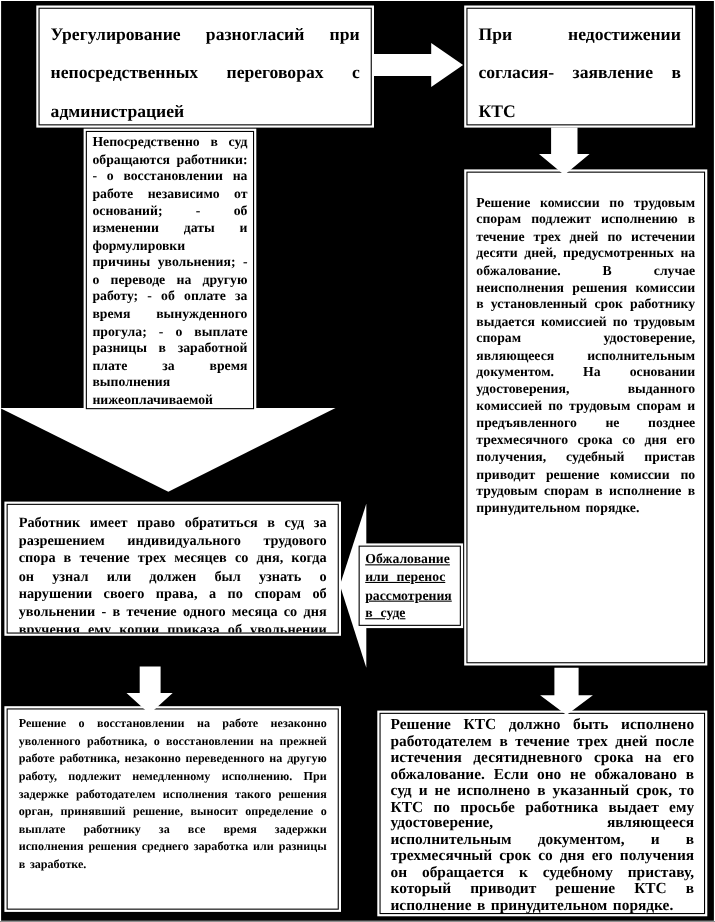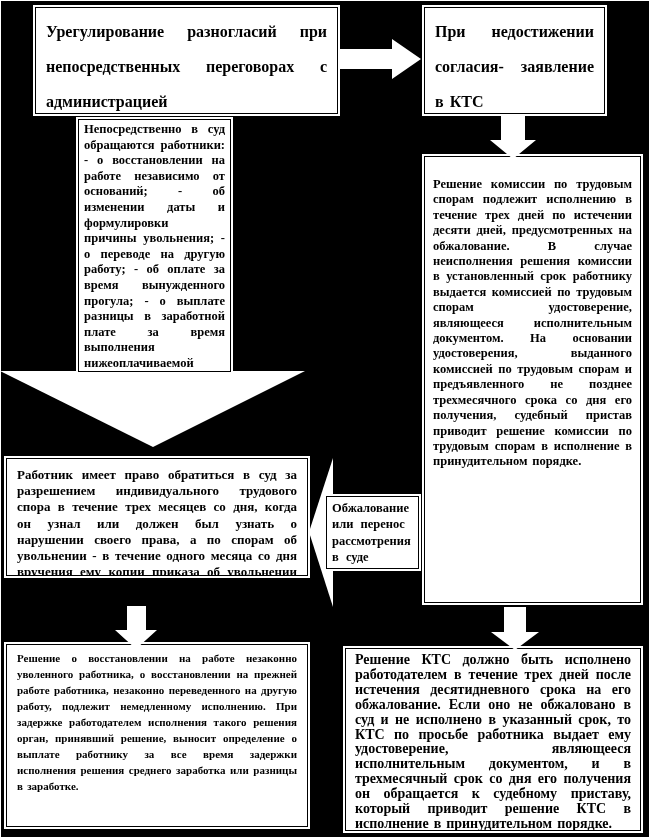--- a/index.html
+++ b/index.html
@@ -13,25 +13,25 @@
     box-shadow:0 0 0 2px #fff;box-sizing:border-box;
     font-weight:bold;text-align:justify;overflow:hidden;z-index:2;
   }
   .node-big{font-size:16px;line-height:35px;padding:6px 10px;word-spacing:2px;}
   .node-small{font-size:12.5px;line-height:15.6px;word-spacing:1.5px;}
   .arrow-layer{position:absolute;left:0;top:0;z-index:1;}
   .arrow-layer-top{position:absolute;left:0;top:0;z-index:3;}
   .arrow{fill:#fff;stroke:none;}
 
   #node-negotiation{left:7px;top:7px;width:303px;height:107px;margin-left:28px;}
-  #node-kts-application{left:424px;top:7px;width:181px;height:107px;}
+  #node-kts-application{left:424px;top:7px;width:206px;height:107px;}
   #node-court-direct{left:78px;top:119px;width:153px;height:253px;padding:2px 5px;}
   #node-commission-decision{left:424px;top:156px;width:217px;height:447px;padding:20px 8px;line-height:15.4px;}
   #node-worker-court-right{left:6px;top:458px;width:302px;height:118px;padding:8px 10px;font-size:13px;line-height:16.2px;}
-  #node-appeal-label{left:326px;top:496px;width:93px;height:73px;padding:3px 5px;font-size:12.5px;line-height:16.4px;text-align:left;word-spacing:4px;}
+  #node-appeal-label{left:326px;top:496px;width:93px;height:73px;padding:3px 5px;font-size:12.5px;line-height:16.4px;text-align:left;word-spacing:4px;text-decoration:underline;}
   #node-reinstatement{left:6px;top:644px;width:302px;height:183px;padding:5px 10px;font-size:11px;line-height:16px;}
   #node-kts-execution{left:345px;top:648px;width:296px;height:183px;padding:4px 9px;font-size:14px;line-height:14.9px;}
 </style>
 </head>
 <body>
 
 <div class="canvas">
 
   <svg class="arrow-layer" width="650" height="838">
     <polygon class="arrow" points="310,49 392,49 392,39 421,59 392,79 392,69 310,69"></polygon>

